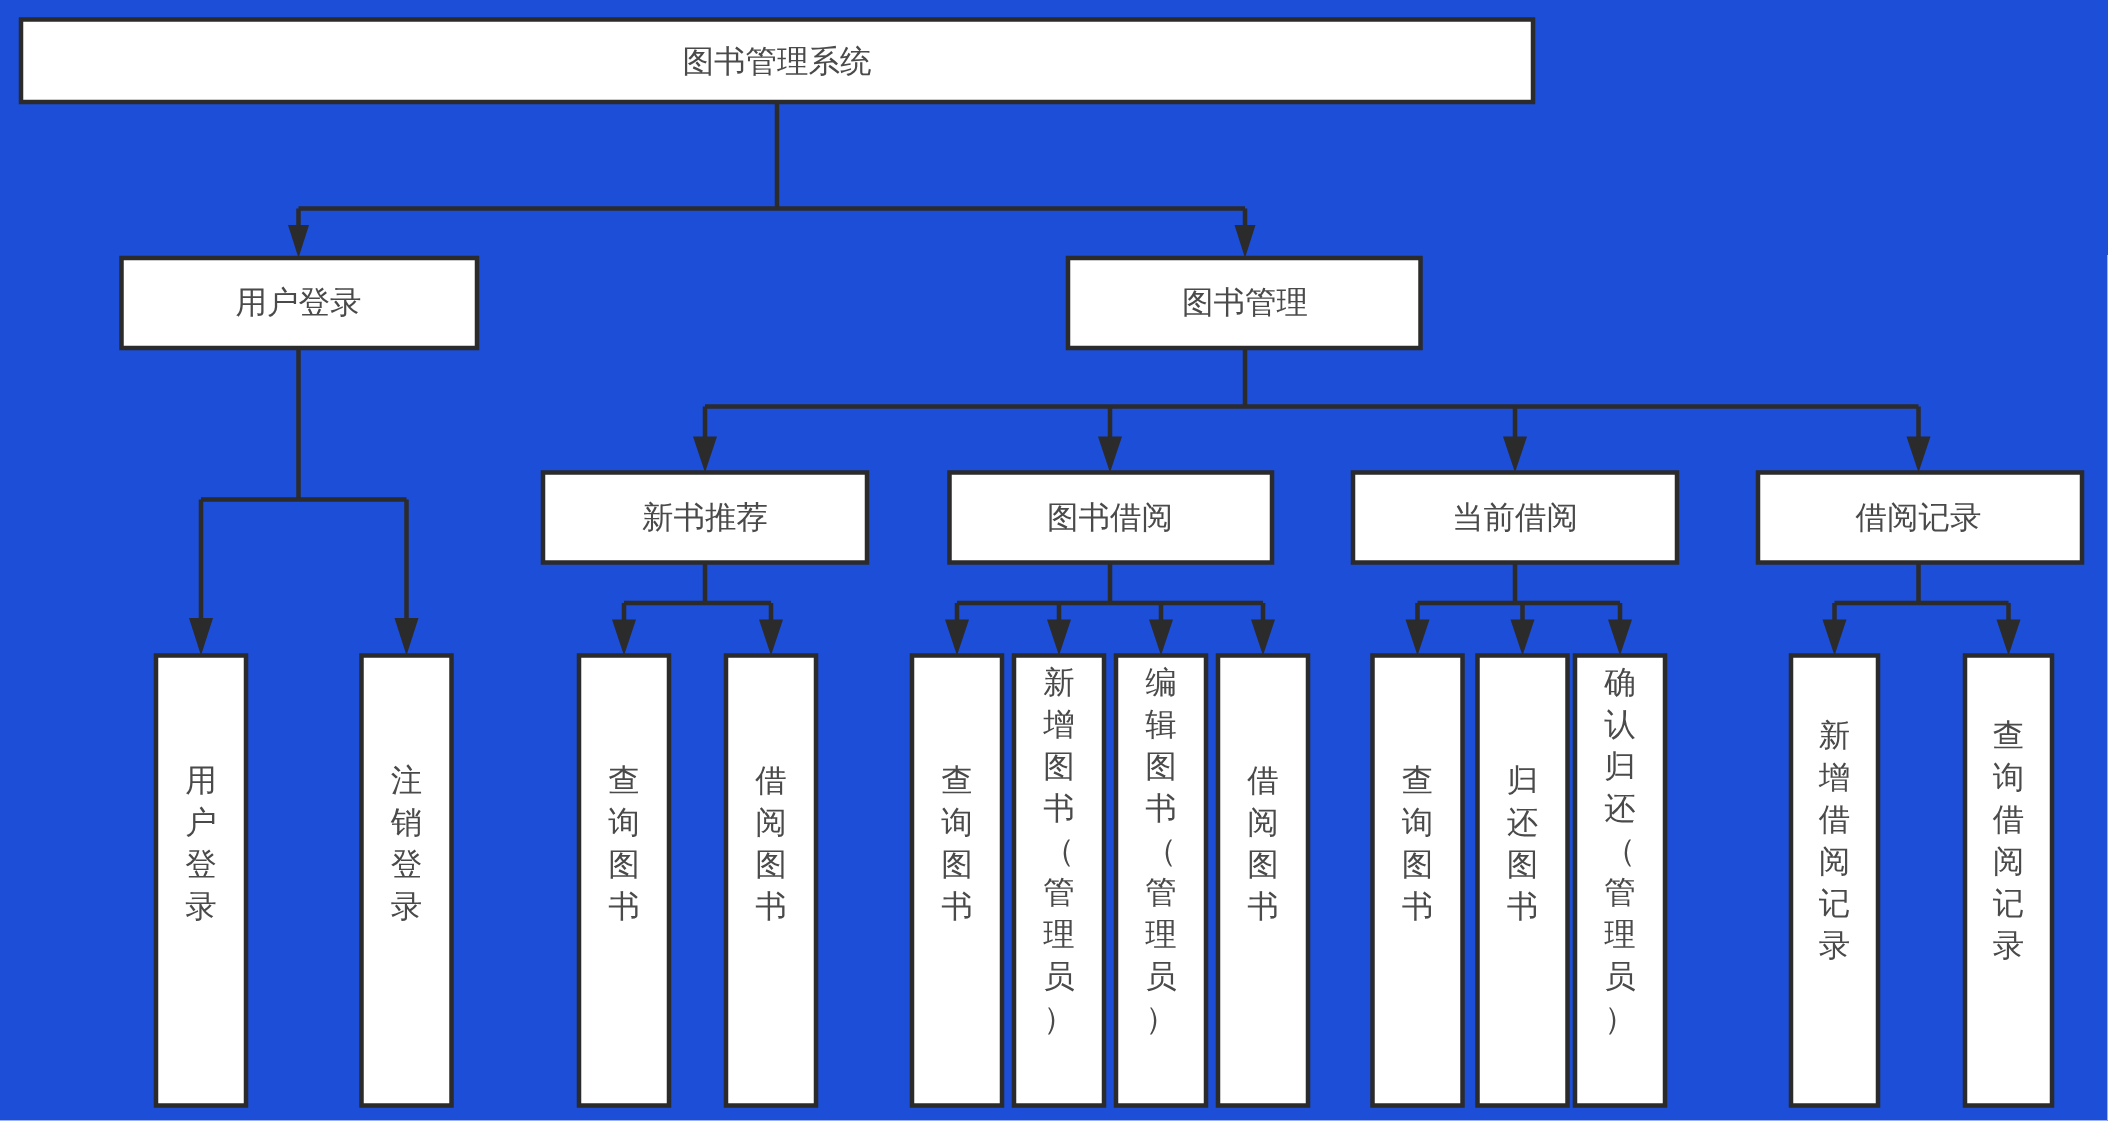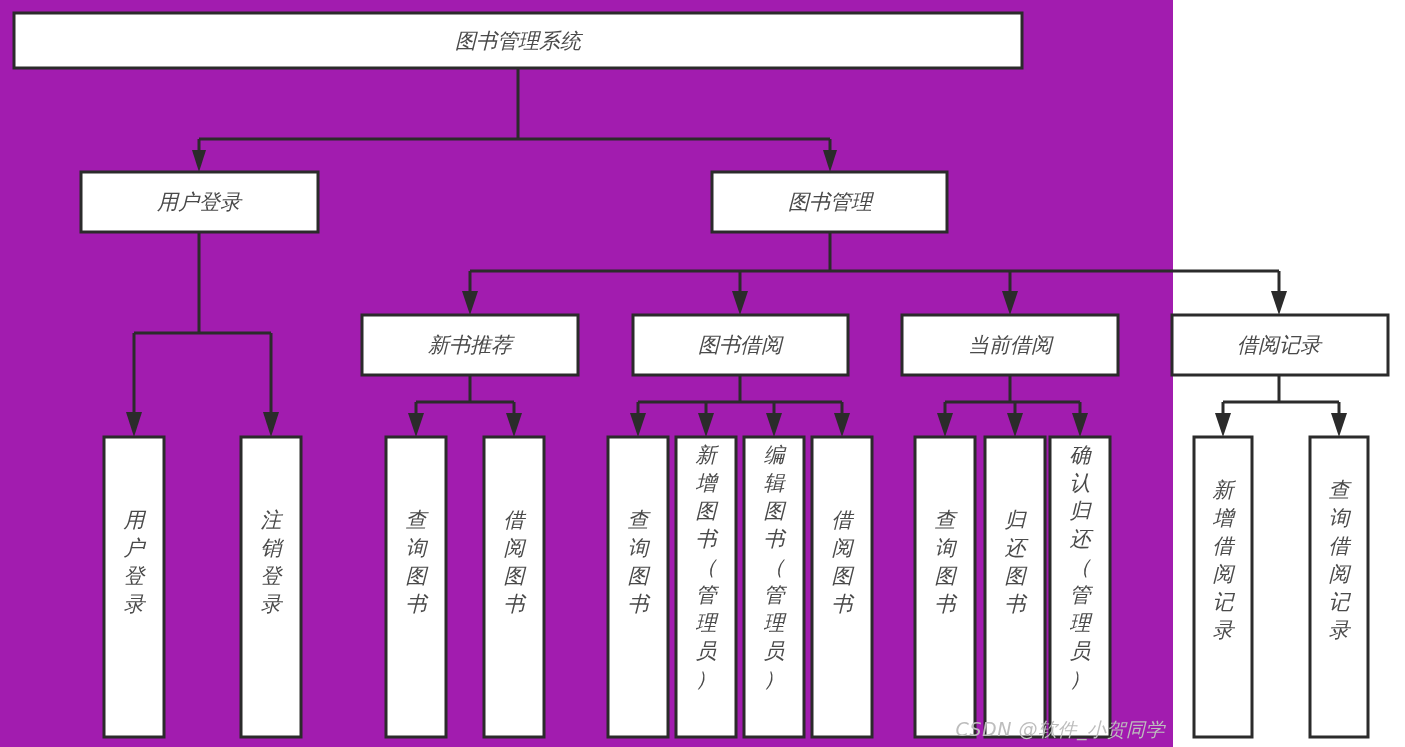--- a/index.html
+++ b/index.html
@@ -8,24 +8,23 @@
     background: #ffffff;
   }
   body {
     width: 1405px;
     height: 747px;
     font-family: "DejaVu Sans", "Liberation Sans", sans-serif;
     overflow: hidden;
   }
   #diagram-root {
     position: relative;
-    width: 1173px;
+    width: 1405px;
     height: 747px;
-    background: #a21caf;
-    font-style: italic;
+    background: #1d4ed8;
   }
   svg.diagram-canvas {
     position: absolute;
     left: 0;
     top: 0;
     width: 1405px;
     height: 747px;
   }
   .node-box {
     fill: #ffffff;
@@ -213,14 +212,13 @@
     <g>
       <rect class="node-box" x="1194" y="437" width="58" height="300"></rect>
       <text class="node-label-v vtext"><tspan x="1223" y="497">新</tspan><tspan x="1223" y="525">增</tspan><tspan x="1223" y="553">借</tspan><tspan x="1223" y="581">阅</tspan><tspan x="1223" y="609">记</tspan><tspan x="1223" y="637">录</tspan></text>
     </g>
     <g>
       <rect class="node-box" x="1310" y="437" width="58" height="300"></rect>
       <text class="node-label-v vtext"><tspan x="1339" y="497">查</tspan><tspan x="1339" y="525">询</tspan><tspan x="1339" y="553">借</tspan><tspan x="1339" y="581">阅</tspan><tspan x="1339" y="609">记</tspan><tspan x="1339" y="637">录</tspan></text>
     </g>
   </svg>
 
-  <div class="watermark-text">CSDN @软件_小贺同学</div>
 </div>
 
 </body></html>

